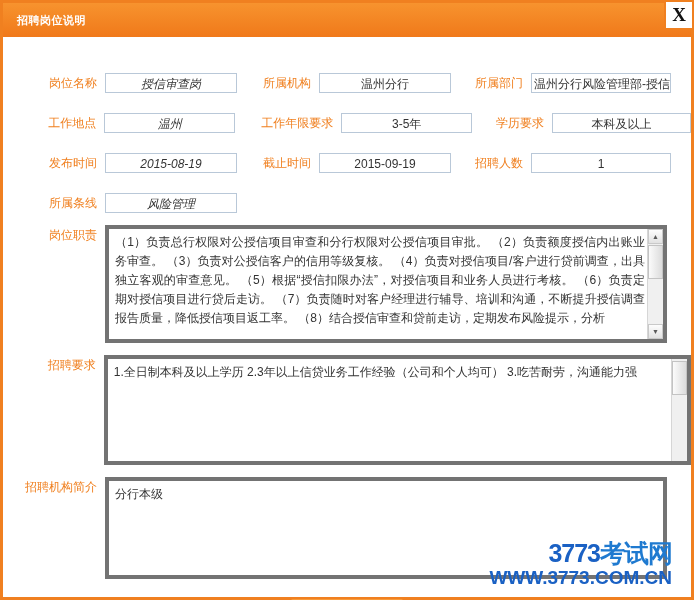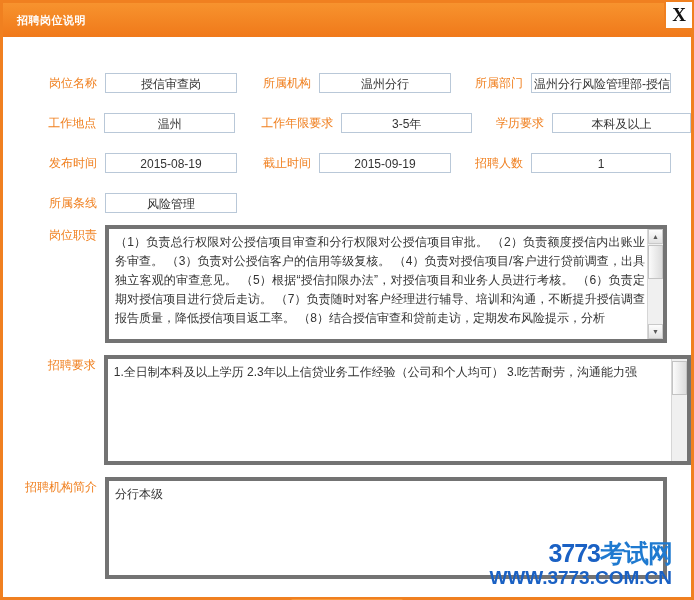--- a/index.html
+++ b/index.html
@@ -82,21 +82,21 @@
     height: 20px;
     line-height: 20px;
     font-size: 12px;
     color: #333;
     text-align: center;
     padding: 0 2px;
     box-sizing: border-box;
     overflow: hidden;
     white-space: nowrap;
   }
-  .inp.w1 { width: 132px; }
+  .inp.w1 { width: 132px; font-style: italic; }
   .inp.w2 { width: 132px; }
   .inp.w3 { width: 140px; }
   .gap-a { width: 26px; }
   .gap-b { width: 24px; }
 
   
   .ta-row {
     display: flex;
     align-items: flex-start;
     margin-bottom: 12px;

